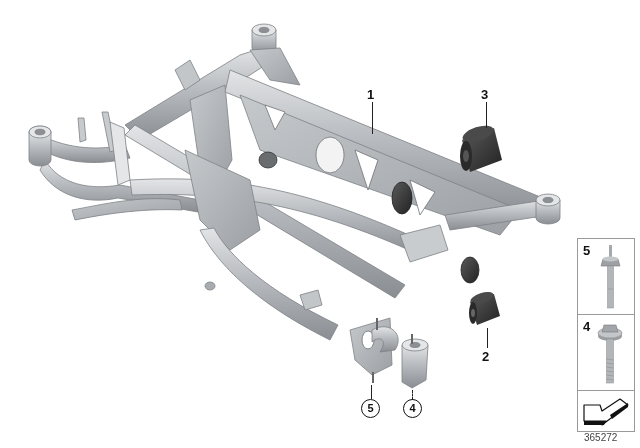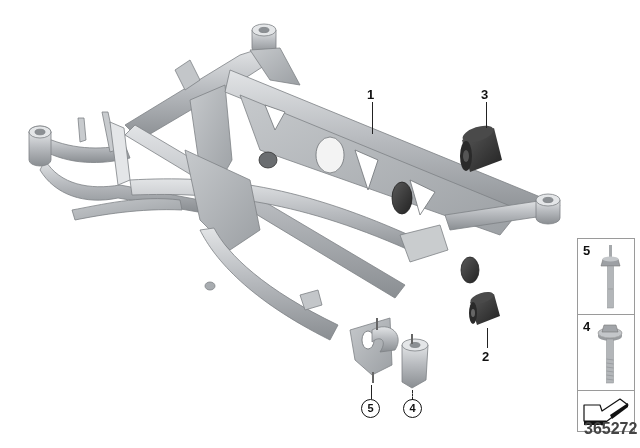--- a/index.html
+++ b/index.html
@@ -3,21 +3,21 @@
 <meta charset="utf-8">
 <style>
   html, body { margin:0; padding:0; background:#ffffff; }
   body { width:640px; height:448px; position:relative; overflow:hidden; font-family:"Liberation Sans", sans-serif; }
   #diagram { position:absolute; left:0; top:0; width:640px; height:448px; }
   .callout-num { position:absolute; font-weight:bold; font-size:13px; color:#111; line-height:1; }
   .callout-circ { position:absolute; width:17px; height:17px; border:1.5px solid #111; border-radius:50%; font-weight:bold; font-size:11px; color:#111; text-align:center; line-height:17px; box-sizing:content-box; }
   .leader { position:absolute; width:0; border-left:1px solid #222; }
   .legend { position:absolute; left:577px; width:56px; border:1px solid #9a9a9a; background:#fff; }
   .legend-num { position:absolute; left:5px; top:4px; font-weight:bold; font-size:13px; color:#111; }
-  .docnum { position:absolute; left:584px; top:420px; font-size:16px; color:#444;font-weight:bold; }
+  .docnum { position:absolute; left:584px; top:432px; font-size:10px; color:#444; }
 </style>
 </head>
 <body>
 
 <svg id="diagram" viewBox="0 0 640 448" xmlns="http://www.w3.org/2000/svg">
   <defs>
     <linearGradient id="tube" x1="0" y1="0" x2="0" y2="1">
       <stop offset="0" stop-color="#e2e4e6"></stop>
       <stop offset="0.45" stop-color="#b8bbbf"></stop>
       <stop offset="1" stop-color="#8a8e92"></stop>

